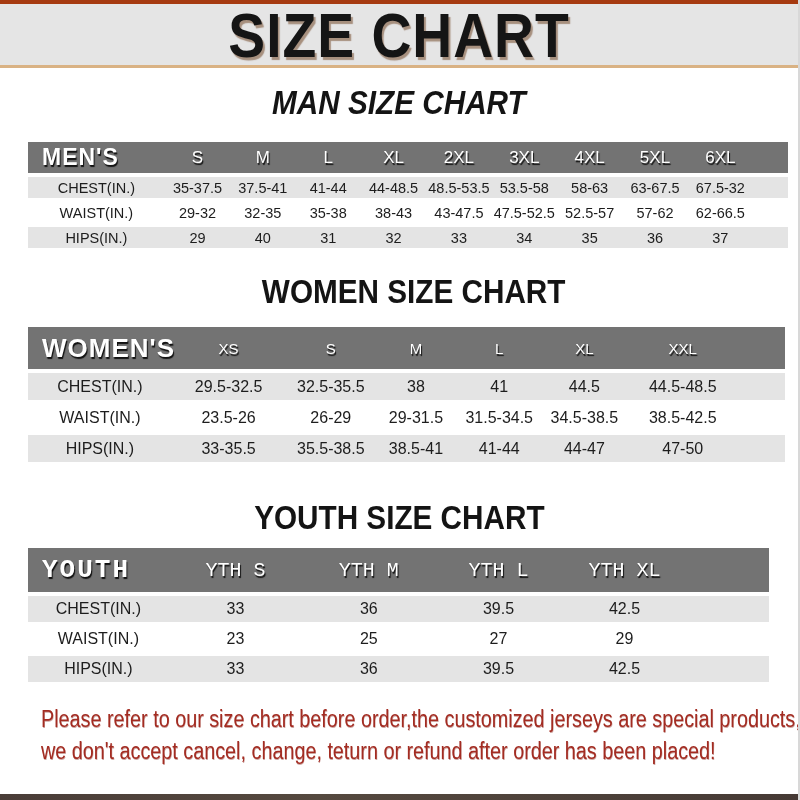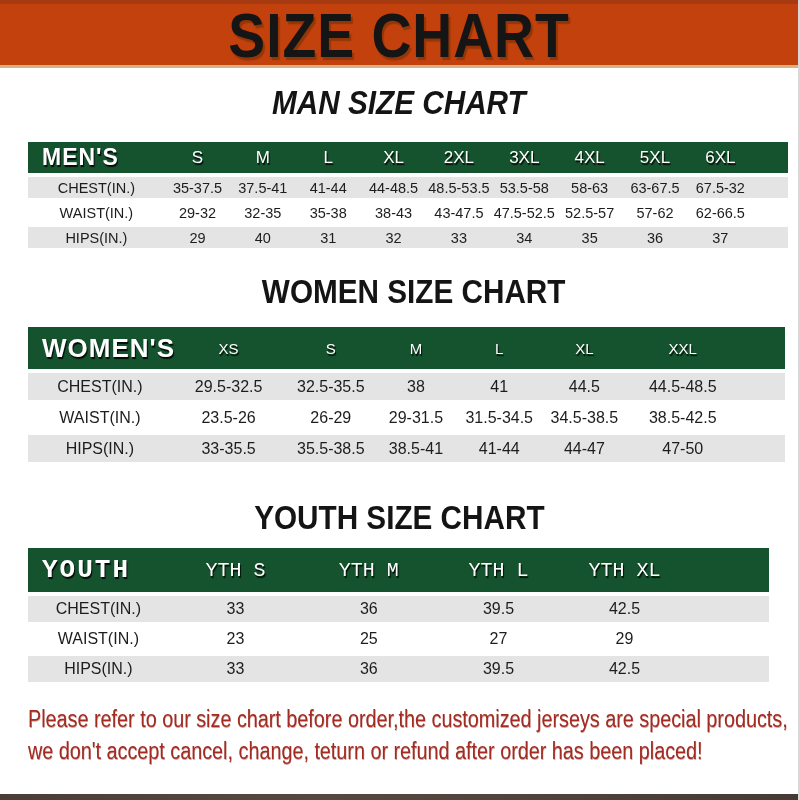--- a/index.html
+++ b/index.html
@@ -8,21 +8,21 @@
     position: relative;
     background: #ffffff;
     font-family: "Liberation Sans", sans-serif;
     overflow: hidden;
     border-right: 2px solid #d8d8d8;
   }
 
   
   .banner {
     height: 68px;
-    background: #c2410c;
+    background: #e5e5e5;
     border-top: 4px solid #A63A10;
     border-bottom: 3px solid #D9B284;
     text-align: center;
     line-height: 62px;
   }
   .banner-title {
     display: inline-block;
     font-size: 57px;
     font-weight: bold;
     color: #151515;
@@ -47,21 +47,21 @@
   #youth-heading { margin-top: 33px; margin-bottom: 7px; }
 
   
   table {
     border-collapse: separate;
     border-spacing: 0 4px;
     table-layout: fixed;
     margin-left: 28px;
   }
   thead th {
-    background: #14532d;
+    background: #737373;
     color: #ffffff;
     font-weight: normal;
     text-align: center;
     text-shadow: 1px 2px 1px rgba(0,0,0,0.85);
     white-space: nowrap;
   }
   thead th.corner {
     text-align: left;
     font-weight: bold;
     padding-left: 14px;
@@ -86,21 +86,21 @@
   .tbl-women tbody td { height: 27px; font-size: 16px; }
 
   .tbl-youth { width: 741px; }
   .tbl-youth thead th { height: 44px; font-size: 20px; font-family: Liberation Mono, monospace; }
   .tbl-youth thead th.corner { font-size: 26px; letter-spacing: 2px; }
   .tbl-youth tbody td { height: 26px; font-size: 16px; }
 
   
   .footer-note {
     margin-top: 17px;
-    margin-left: 28px;
+    margin-left: 41px;
     line-height: 32px;
   }
   .footer-note .line {
     display: block;
     color: #A32C22;
     font-size: 23px;
     transform: scaleX(0.86);
     transform-origin: left center;
     white-space: nowrap;
     text-shadow: 0.5px 0.5px 0 rgba(130,30,20,0.4);

